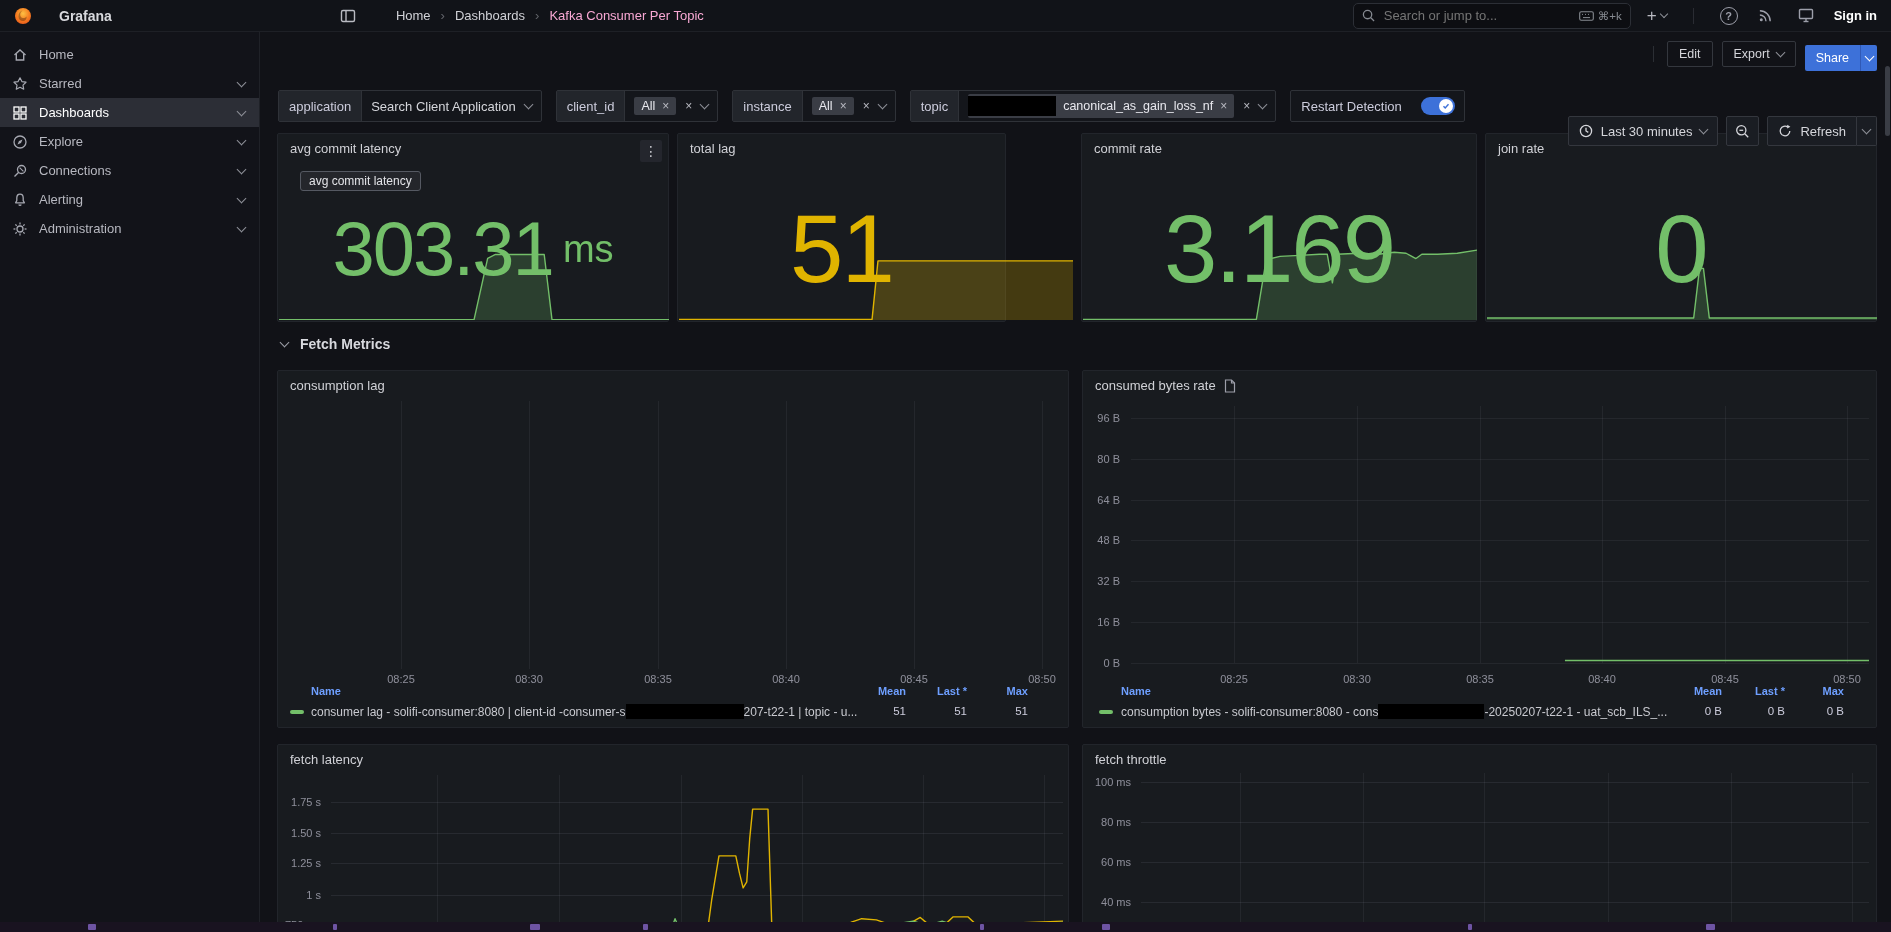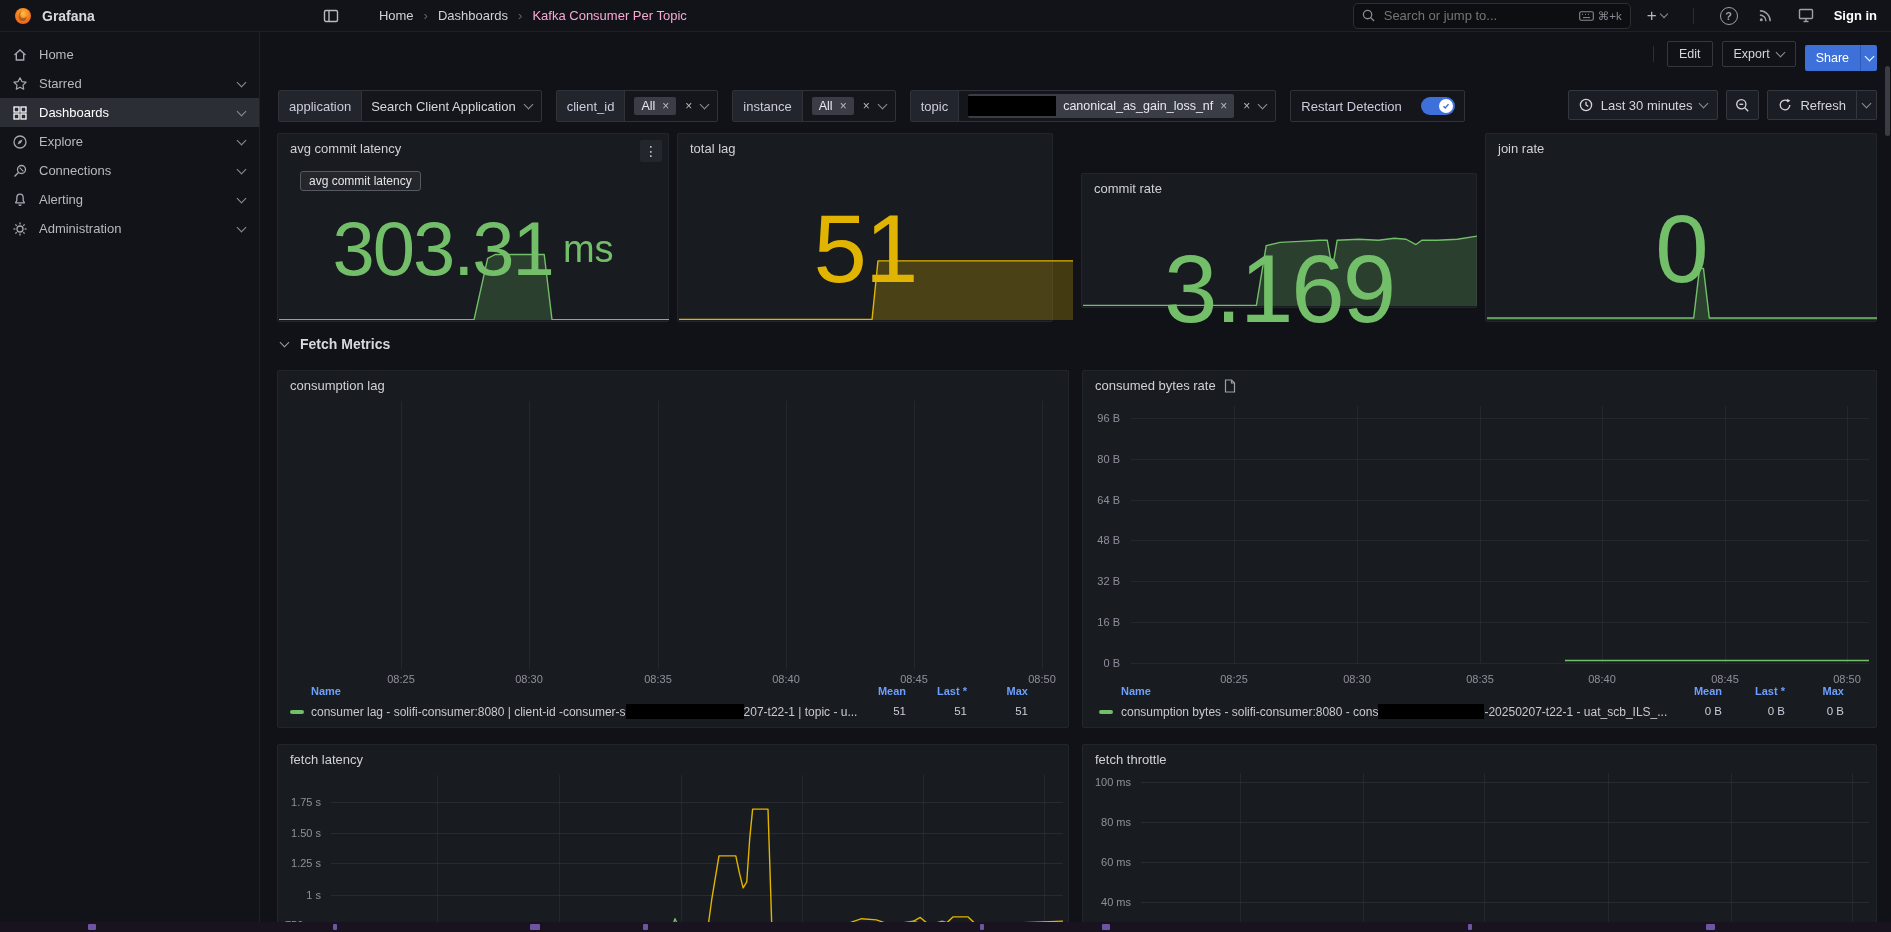--- a/index.html
+++ b/index.html
@@ -1,21 +1,21 @@
 <!DOCTYPE html>
 <html><head>
 <meta charset="utf-8">
 <style>
   html,body{margin:0;padding:0;background:#111217;}
   body{font-family:'Liberation Sans','DejaVu Sans',sans-serif;color:#ccccdc;}
   .screen{position:relative;width:1891px;height:932px;overflow:hidden;background:#111217;}
 
   
   .topnav{position:absolute;top:0;left:0;right:0;height:31px;background:#111318;border-bottom:1px solid #1e2026;display:flex;align-items:center;z-index:30;}
-  .brand{display:flex;align-items:center;gap:10px;padding:0 14px;}
+  .brand{display:flex;align-items:center;gap:27px;padding:0 14px;}
   .brandname{font-size:14px;font-weight:700;color:#d8d9dd;}
   .navdiv{width:1px;height:16px;background:#2a2c33;margin:0 10px;}
   .navicon{display:flex;align-items:center;justify-content:center;width:24px;height:24px;color:#9d9faa;}
   .crumbs{display:flex;align-items:center;gap:10px;margin-left:36px;font-size:13px;}
   .crumb{color:#d0d1d6;font-weight:500;}
   .crumb.current{color:#f9a8d4;font-weight:400;}
   .crumbsep{color:#62646a;font-size:13px;}
   .navright{position:absolute;right:14px;top:0;height:31px;display:flex;align-items:center;gap:16px;}
   .search{display:flex;align-items:center;width:260px;height:24px;background:#0d0e12;border:1px solid #2c2f36;border-radius:5px;padding:0 8px;gap:7px;}
   .search input{flex:1;background:transparent;border:none;outline:none;color:#9a9da5;font-size:13px;font-family:inherit;}
@@ -45,21 +45,21 @@
   .filterbar{position:absolute;top:90px;left:278px;display:flex;gap:14px;z-index:10;}
   .fgroup{display:flex;align-items:stretch;height:30px;border:1px solid #2f3238;border-radius:2px;background:#14161b;}
   .flabel{display:flex;align-items:center;padding:0 10px;background:#22252b;font-size:13px;color:#ccccdc;border-right:1px solid #2f3238;white-space:nowrap;}
   .fval{display:flex;align-items:center;padding:0 9px;gap:9px;font-size:13px;color:#d5d6db;white-space:nowrap;}
   .chip{display:inline-flex;align-items:center;gap:7px;background:#3a3d45;border-radius:2px;padding:2px 7px;font-size:12.5px;color:#e8e8ee;}
   .xg{color:#b9bac2;font-size:12px;line-height:1;}
   .redact{display:inline-block;background:#000;}
   .tog{position:relative;width:34px;height:18px;border-radius:9px;background:#3d71d9;}
   .tog .knob{position:absolute;right:2px;top:2px;width:14px;height:14px;border-radius:50%;background:#fff;display:flex;align-items:center;justify-content:center;}
   .rightctl{position:absolute;right:14px;top:90px;display:flex;gap:8px;z-index:10;}
-  .tbtn{height:30px;display:flex;align-items:center;padding:0 10px;gap:8px;border:1px solid #34373e;border-radius:2px;background:#1a1d23;font-size:13px;color:#d5d6db;white-space:nowrap;}
+  .tbtn{height:30px;display:flex;align-items:center;padding:0 10px;gap:8px;border:1px solid #34373e;border-radius:2px;background:#1a1d23;font-size:13px;color:#d5d6db;white-space:nowrap;margin-top:26px;}
   .tbtn.iconly{padding:0 8px;}
   .splitl{border-radius:2px 0 0 2px;}
   .splitr{border-left:none;border-radius:0 2px 2px 0;padding:0 6px;}
 
   
   .panel{position:absolute;background:#181b1f;border:1px solid #22252b;border-radius:2px;box-sizing:border-box;}
   .ptitle{position:absolute;left:12px;top:7px;font-size:13px;font-weight:500;color:#d0d1d6;white-space:nowrap;display:flex;align-items:center;gap:8px;}
   .kebab{position:absolute;right:6px;top:6px;width:22px;height:22px;background:#24262d;border-radius:2px;display:flex;align-items:center;justify-content:center;color:#c7c8cd;font-size:14px;}
   .tagpill{position:absolute;left:22px;top:37px;padding:2px 8px;border:1px solid #555962;border-radius:3px;background:#24262b;font-size:12px;color:#e3e4e8;}
   .statval{position:absolute;left:0;right:0;top:50px;height:130px;display:flex;align-items:center;justify-content:center;z-index:3;line-height:1;font-weight:500;}
@@ -360,32 +360,32 @@
         <polygon points="0,159.78378378378378 195,159.78378378378378 208.65,98.37837837837839 216.45000000000002,94.48648648648648 265.20000000000005,94.48648648648648 273,159.78378378378378 390,159.78378378378378 390,160 0,160" fill="rgba(115,191,105,0.22)"></polygon>
         <polyline points="0,159.78378378378378 195,159.78378378378378 208.65,98.37837837837839 216.45000000000002,94.48648648648648 265.20000000000005,94.48648648648648 273,159.78378378378378 390,159.78378378378378" fill="none" stroke="#73bf69" stroke-width="1.4" stroke-linejoin="round"></polyline>
       </svg>
     <div class="tagpill">avg commit latency</div>
     <div class="statval" style="color:#73bf69;">
       <span class="num" style="font-size:76px;">303.31</span>
       <span class="unit" style="font-size:38px;">ms</span>
     </div>
   </div>
 
-  <div class="panel" style="left:677px;top:133px;width:376px;height:189px;">
+  <div class="panel" style="left:677px;top:133px;width:329px;height:189px;">
     <div class="ptitle">total lag</div>
     <svg class="spark" width="394" height="160">
         <polygon points="0,159.42028985507247 193.06,159.42028985507247 198.97,100.86956521739131 394,100.86956521739131 394,160 0,160" fill="rgba(224,180,0,0.25)"></polygon>
         <polyline points="0,159.42028985507247 193.06,159.42028985507247 198.97,100.86956521739131 394,100.86956521739131" fill="none" stroke="#e0b400" stroke-width="1.4" stroke-linejoin="round"></polyline>
       </svg>
     <div class="statval" style="color:#e0b400;">
       <span class="num" style="font-size:96px;">51</span>
     </div>
   </div>
 
-  <div class="panel" style="left:1081px;top:133px;width:396px;height:135px;margin-top:40px;">
+  <div class="panel" style="left:1081px;top:133px;width:396px;height:189px;">
     <div class="ptitle">commit rate</div>
     <svg class="spark" width="394" height="160">
         <polygon points="0,159.36423841059602 173.36,159.36423841059602 183.21,99.60264900662251 197,96.42384105960264 216.70000000000002,95.36423841059603 236.39999999999998,94.3046357615894 244.28,94.3046357615894 249.40200000000002,122.91390728476821 254.13,94.3046357615894 275.79999999999995,93.24503311258277 295.5,94.3046357615894 311.26,92.18543046357615 323.08,93.24503311258277 332.93,98.54304635761589 338.84,94.3046357615894 354.6,94.3046357615894 374.29999999999995,93.24503311258277 394,90.06622516556291 394,160 0,160" fill="rgba(115,191,105,0.22)"></polygon>
         <polyline points="0,159.36423841059602 173.36,159.36423841059602 183.21,99.60264900662251 197,96.42384105960264 216.70000000000002,95.36423841059603 236.39999999999998,94.3046357615894 244.28,94.3046357615894 249.40200000000002,122.91390728476821 254.13,94.3046357615894 275.79999999999995,93.24503311258277 295.5,94.3046357615894 311.26,92.18543046357615 323.08,93.24503311258277 332.93,98.54304635761589 338.84,94.3046357615894 354.6,94.3046357615894 374.29999999999995,93.24503311258277 394,90.06622516556291" fill="none" stroke="#73bf69" stroke-width="1.4" stroke-linejoin="round"></polyline>
       </svg>
     <div class="statval" style="color:#73bf69;">
       <span class="num" style="font-size:96px;">3.169</span>
     </div>
   </div>
 

